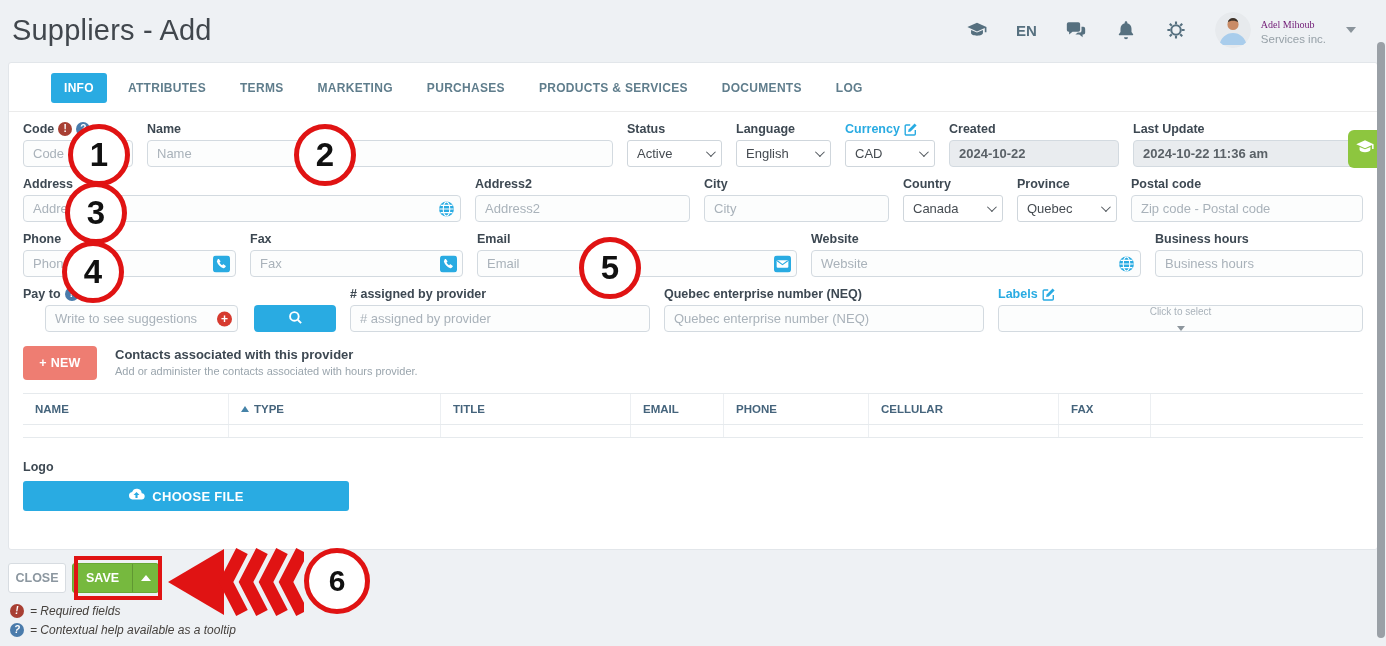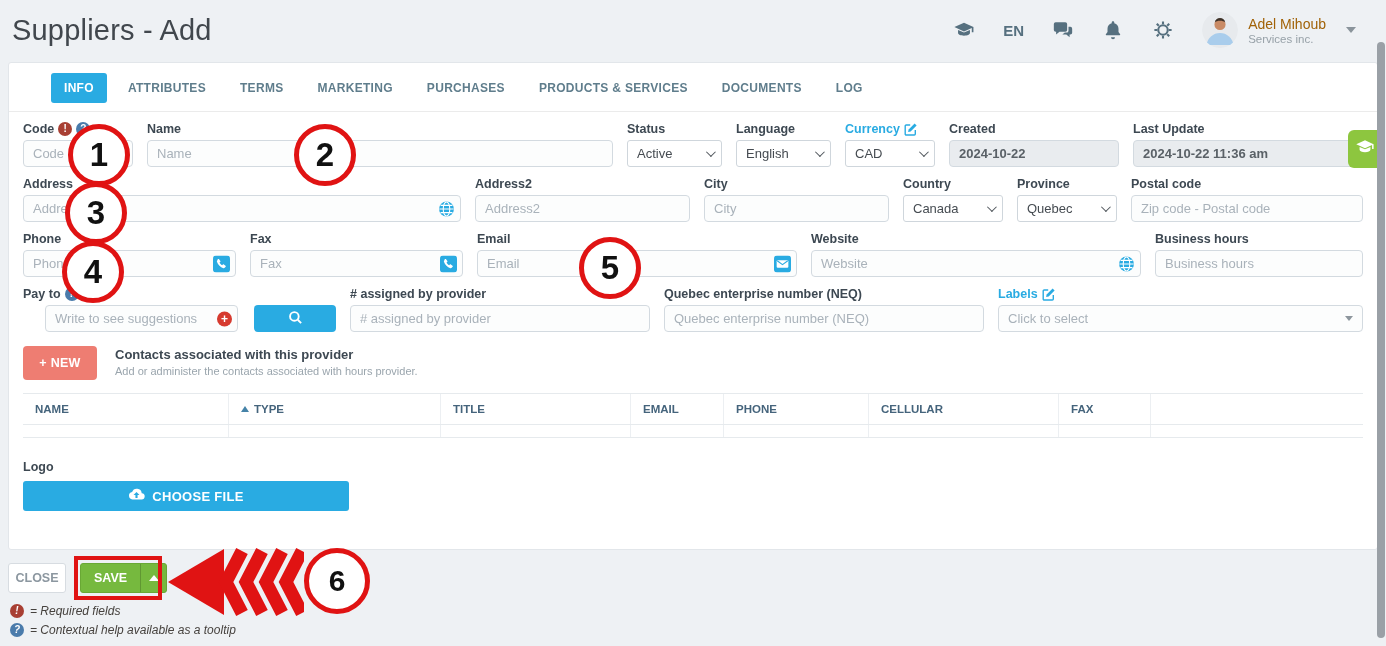--- a/index.html
+++ b/index.html
@@ -14,21 +14,21 @@
   }
   
   .topbar { height:60px; display:flex; align-items:center; justify-content:space-between; padding:0 30px 0 12px; }
   .page-title { font-size:29px; font-weight:400; color:#41474d; letter-spacing:.2px; }
   .top-right { display:flex; align-items:center; gap:28px; color:#56707f; }
   .top-ic { width:22px; height:22px; display:inline-flex; }
   .top-ic svg { width:100%; height:100%; }
   .lang { font-size:15px; font-weight:bold; color:#56707f; }
   .userbox { display:flex; align-items:center; gap:10px; }
   .avatar { width:36px; height:36px; border-radius:50%; overflow:hidden; flex:0 0 auto; }
-  .uname { font-size:14px; color:#a16207; line-height:17px; }
+  .uname { font-size:10px; color:#701a75; line-height:17px;font-family:Liberation Serif, serif; }
   .ucompany { font-size:11.5px; color:#97a1a8; }
   .caret-down { width:0; height:0; border-left:5px solid transparent; border-right:5px solid transparent; border-top:6px solid #8a949b; margin-left:10px; }
   
   .card { position:absolute; left:8px; top:62px; width:1370px; height:488px; background:#fff; border:1px solid #e2e6ea; border-radius:3px; overflow:hidden; }
   .tabbar { display:flex; gap:8px; padding:10px 14px 8px; border-bottom:1px solid #ebebeb; align-items:center; }
   .tab { padding:8px 13px; font-size:12px; font-weight:bold; color:#5f7d8c; letter-spacing:.3px; border-radius:3px; cursor:pointer; }
   .tab.active { background:#29abe2; color:#fff;margin-left:28px; }
   .formwrap { padding:10px 14px 0; }
   .frow { display:flex; gap:14px; margin-bottom:10px; }
   .field { display:flex; flex-direction:column; }
@@ -40,21 +40,21 @@
     width:100%; height:27px; background:#fcfdfd; border:1px solid #d3dae0; border-radius:4px;
     padding:0 9px; font-size:13px; color:#454b51; font-family:"Liberation Sans",sans-serif; outline:none;
   }
   .inp::placeholder { color:#a9b2ba; opacity:1; }
   .inp.pad-r { padding-right:28px; }
   .tail-ic { position:absolute; right:6px; top:50%; transform:translateY(-50%); display:inline-flex; width:17px; height:17px; }
   .tail-ic svg { width:100%; height:100%; }
   .ro { background:#e9ecef; border:1px solid #d3dae0; border-radius:4px; height:27px; display:flex; align-items:center; padding:0 9px; font-size:13px; color:#5a6167;font-weight:bold; }
   .sel { background:#fff; border:1px solid #cfd6dc; border-radius:3px; height:27px; display:flex; align-items:center; justify-content:space-between; padding:0 8px 0 9px; font-size:13px; color:#454b51; cursor:pointer;gap:12px; }
   .chev { width:7px; height:7px; border-right:1.8px solid #52585e; border-bottom:1.8px solid #52585e; transform:rotate(45deg) translateY(-2px); }
-  .ddown { background:#fcfdfd; border:1px solid #d3dae0; border-radius:4px; height:27px; display:flex; align-items:center; justify-content:space-between; padding:0 9px; font-size:13px; color:#a9b2ba; cursor:pointer; }
+  .ddown { background:#fcfdfd; border:1px solid #d3dae0; border-radius:4px; height:27px; display:flex; align-items:center; justify-content:space-between; padding:0 9px; font-size:10px; color:#a9b2ba; cursor:pointer;flex-direction:column; }
   .ddown .dd-car { width:0; height:0; border-left:4px solid transparent; border-right:4px solid transparent; border-top:5px solid #8d969d; }
   .ic-circle { width:14px; height:14px; border-radius:50%; color:#fff; font-size:10px; font-weight:bold; display:inline-flex; align-items:center; justify-content:center; line-height:1; }
   .ic-req { background:#a83f33; }
   .ic-help { background:#4a7bab; }
   .edit-ic { width:14px; height:14px; display:inline-flex; }
   .search-btn { width:82px; height:27px; background:#29abe2; border:none; border-radius:4px; display:flex; align-items:center; justify-content:center; cursor:pointer; }
   .plus-ic { width:15px; height:15px; border-radius:50%; background:#d63a2f; color:#fff; font-weight:bold; font-size:12px; display:inline-flex; align-items:center; justify-content:center; line-height:1; }
   
   .contacts-head { display:flex; align-items:flex-start; gap:18px; margin-top:14px; }
   .btn-new { width:74px; height:34px; background:#ee7d72; color:#fff; font-weight:bold; font-size:12.5px; border:none; border-radius:4px; cursor:pointer; letter-spacing:.3px; }
@@ -66,21 +66,21 @@
   .th:last-child { border-right:none; }
   .sort-asc { width:0; height:0; border-left:4px solid transparent; border-right:4px solid transparent; border-bottom:6px solid #4583a8; }
   .tempty { display:flex; border-bottom:1px solid #e6eaed; height:13px; }
   .te { border-right:1px solid #eceff2; } .te:last-child{ border-right:none; }
   
   .logo-sec { margin-top:22px; }
   .logo-lbl { font-size:12.5px; font-weight:bold; color:#3d4852; }
   .btn-file { margin-top:7px; width:326px; height:30px; background:#29abe2; border:none; border-radius:3px; color:#fff; font-weight:bold; font-size:13px; display:flex; align-items:center; justify-content:center; gap:7px; cursor:pointer; letter-spacing:.3px; }
   .btn-file svg { width:17px; height:17px; }
   
-  .actionbar { position:absolute; left:8px; top:563px; display:flex; gap:14px; align-items:center; }
+  .actionbar { position:absolute; left:8px; top:563px; display:flex; gap:6px; align-items:center; }
   .btn-close { width:58px; height:30px; background:#fff; border:1px solid #d7dce1; border-radius:3px; color:#8c97a0; font-weight:bold; font-size:12.5px; cursor:pointer; }
   .btn-save { height:30px; background:#76b93e; border:1px solid #69a835; border-radius:3px; display:flex; align-items:stretch; overflow:hidden; cursor:pointer; }
   .save-main { padding:0 13px; color:#fff; font-weight:bold; font-size:12.5px; display:flex; align-items:center; }
   .save-caret { width:26px; border-left:1px solid rgba(0,0,0,.18); display:flex; align-items:center; justify-content:center; }
   .tri-up { width:0; height:0; border-left:5px solid transparent; border-right:5px solid transparent; border-bottom:6px solid #fff; }
   
   .legend { position:absolute; left:10px; top:604px; font-size:12px; font-style:italic; color:#46423e; }
   .legend .row { display:flex; align-items:center; gap:6px; margin-bottom:5px; }
   
   .float-green { position:absolute; right:4px; top:130px; width:34px; height:38px; background:#8dc63f; border-radius:6px 0 0 6px; display:flex; align-items:center; justify-content:center; z-index:40; }

